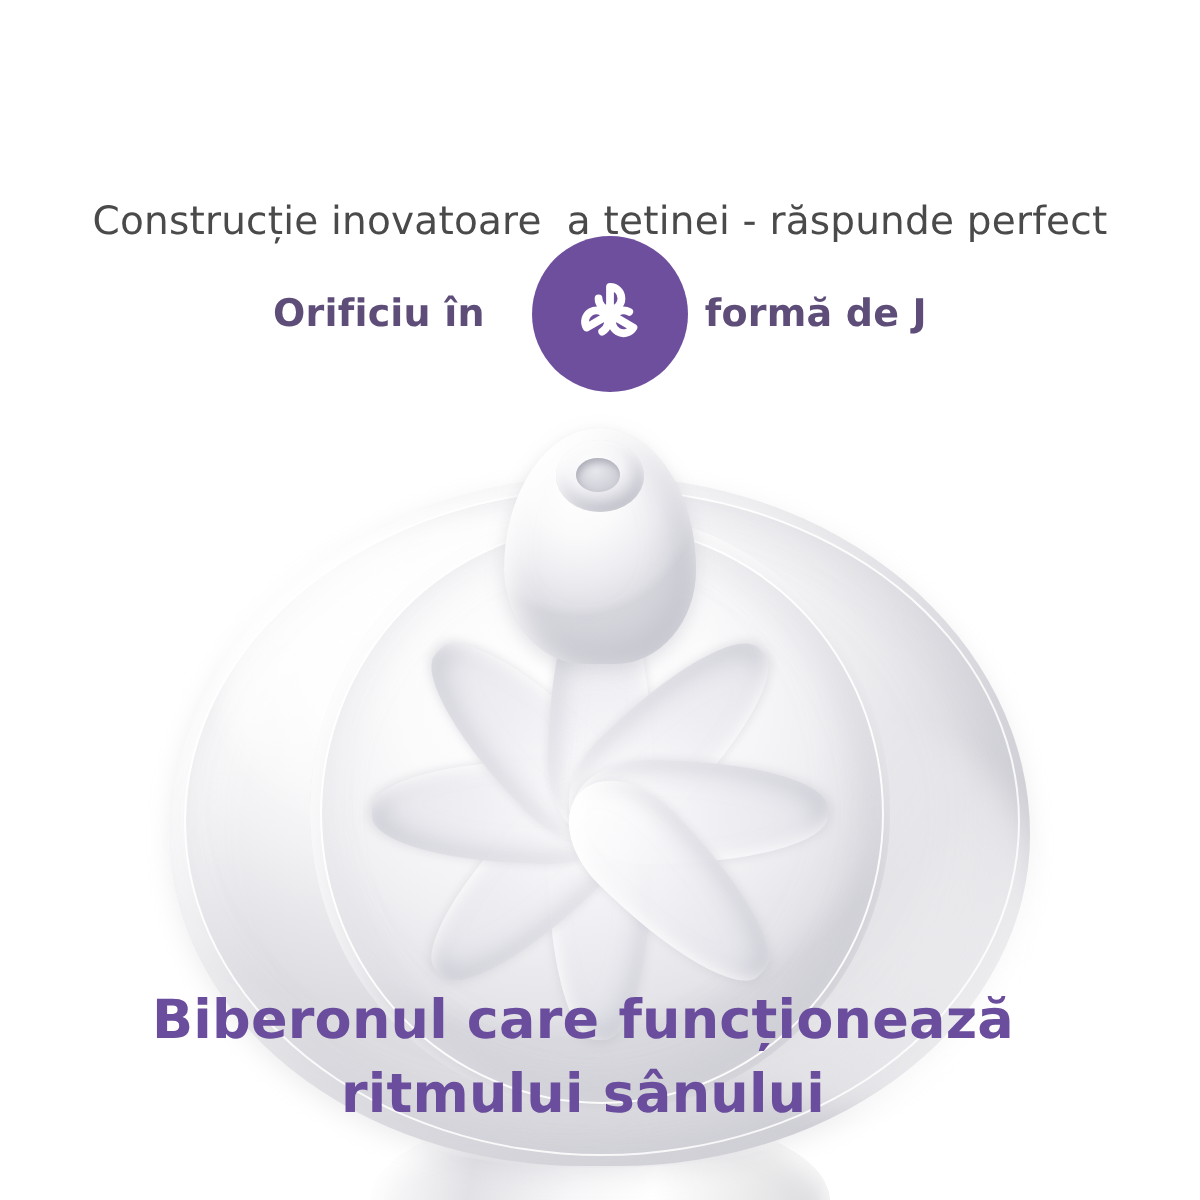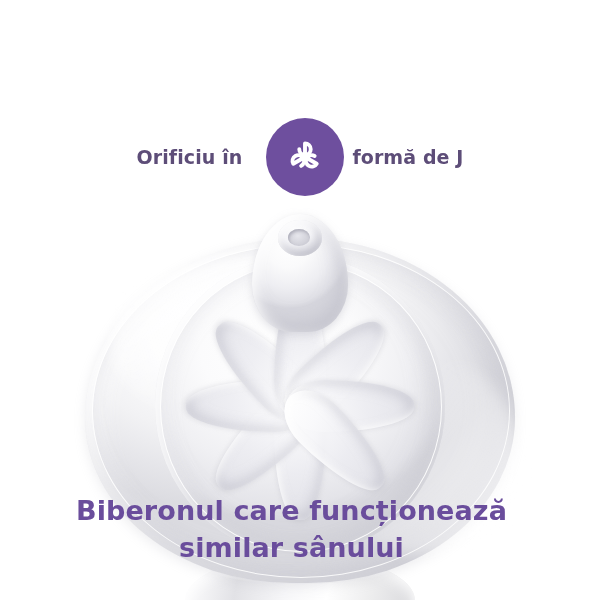--- a/index.html
+++ b/index.html
@@ -274,20 +274,21 @@
     z-index: 5;
   }
   .caption .line { display: block; }
 </style>
 </head>
 <body>
 
 <div id="page">
 
   <div class="headline">
+    <span class="line">Construcție inovatoare  a tetinei - răspunde perfect</span>
   </div>
 
   <div class="badge-row">
     <span class="badge-label left">Orificiu în</span>
 
     <span class="badge-circle">
       <span>
         <svg width="52" height="52" viewBox="0 0 100 100" aria-hidden="true">
           <g fill="none" stroke="#ffffff" stroke-width="7.5" stroke-linecap="round" stroke-linejoin="round">
             <g>
@@ -329,16 +330,16 @@
       <div class="petal" style="transform:rotate(315deg);"></div>
     </div>
 
     <div class="nipple"></div>
     <div class="nipple-tip"></div>
     <div class="nipple-hole"></div>
   </div>
 
   <div class="caption">
     <span class="line">Biberonul care funcționează</span>
-    <span class="line">similar sânului</span>
+    <span class="line">ritmului sânului</span>
   </div>
 
 </div>
 
 </body></html>

